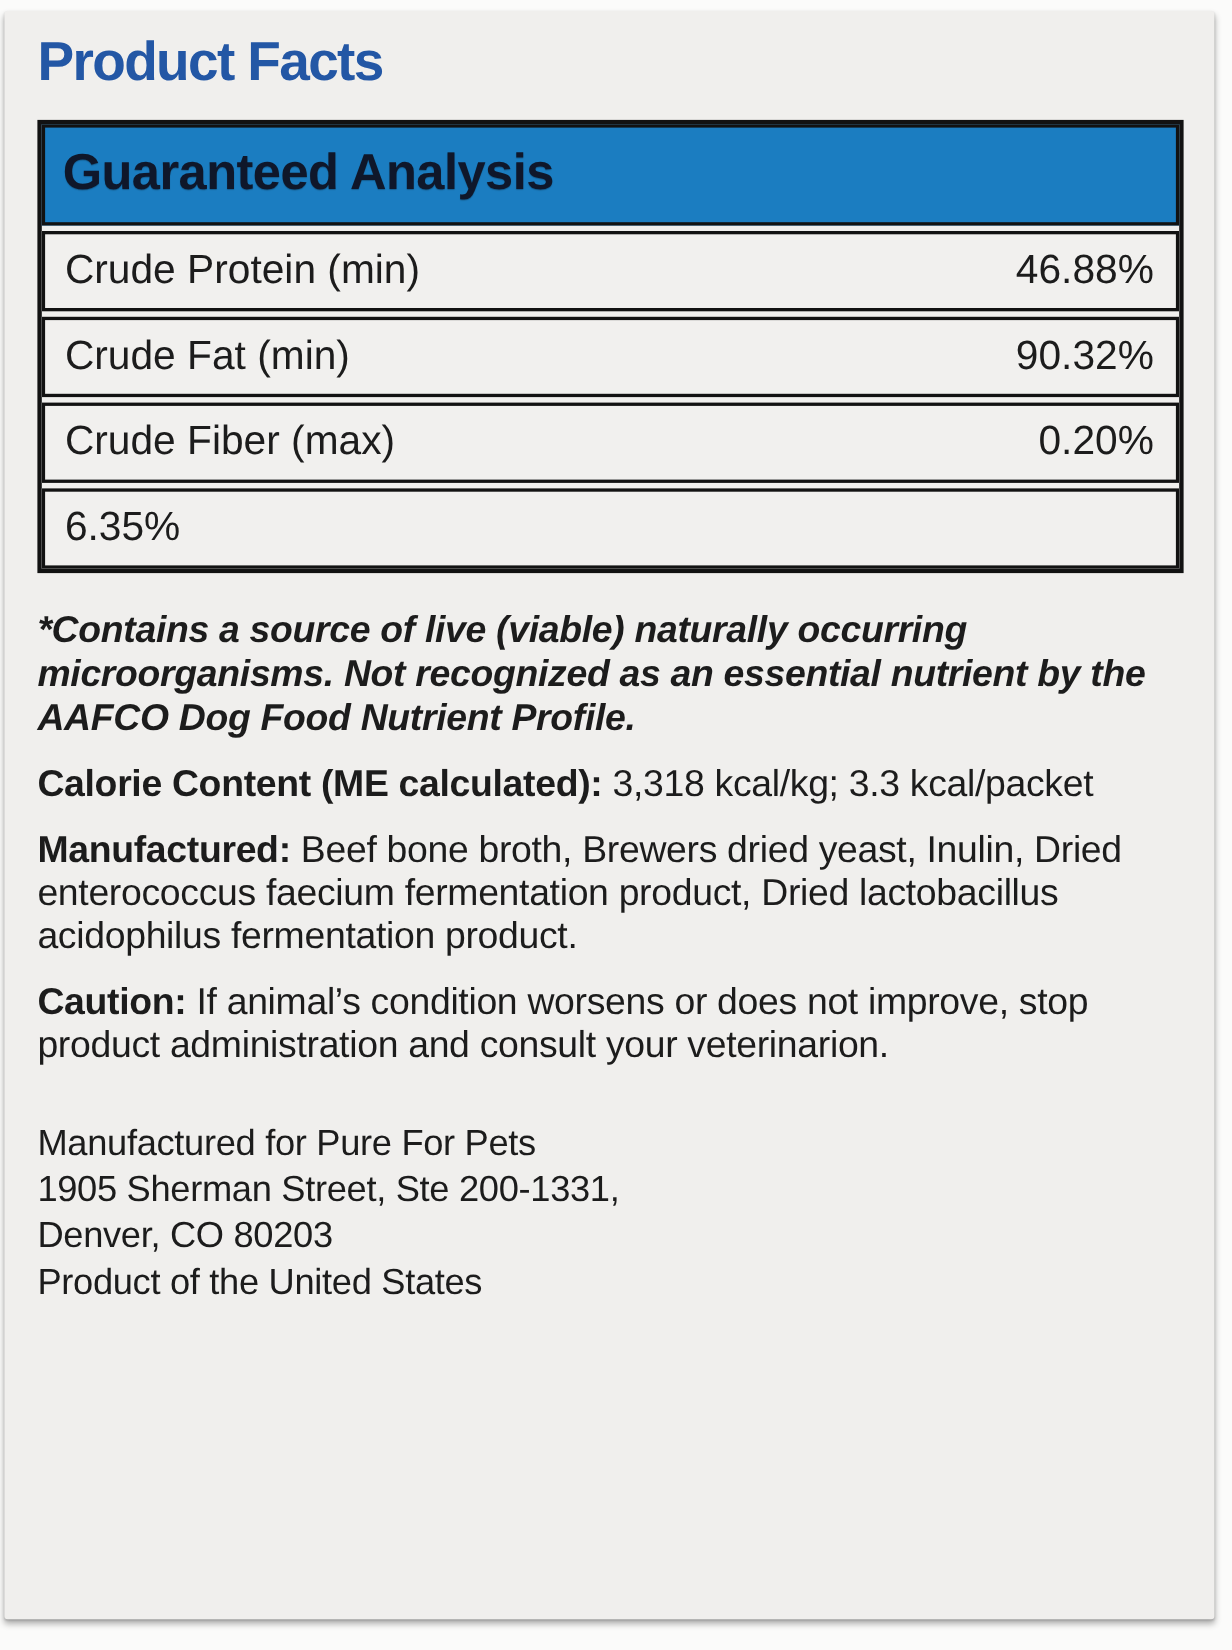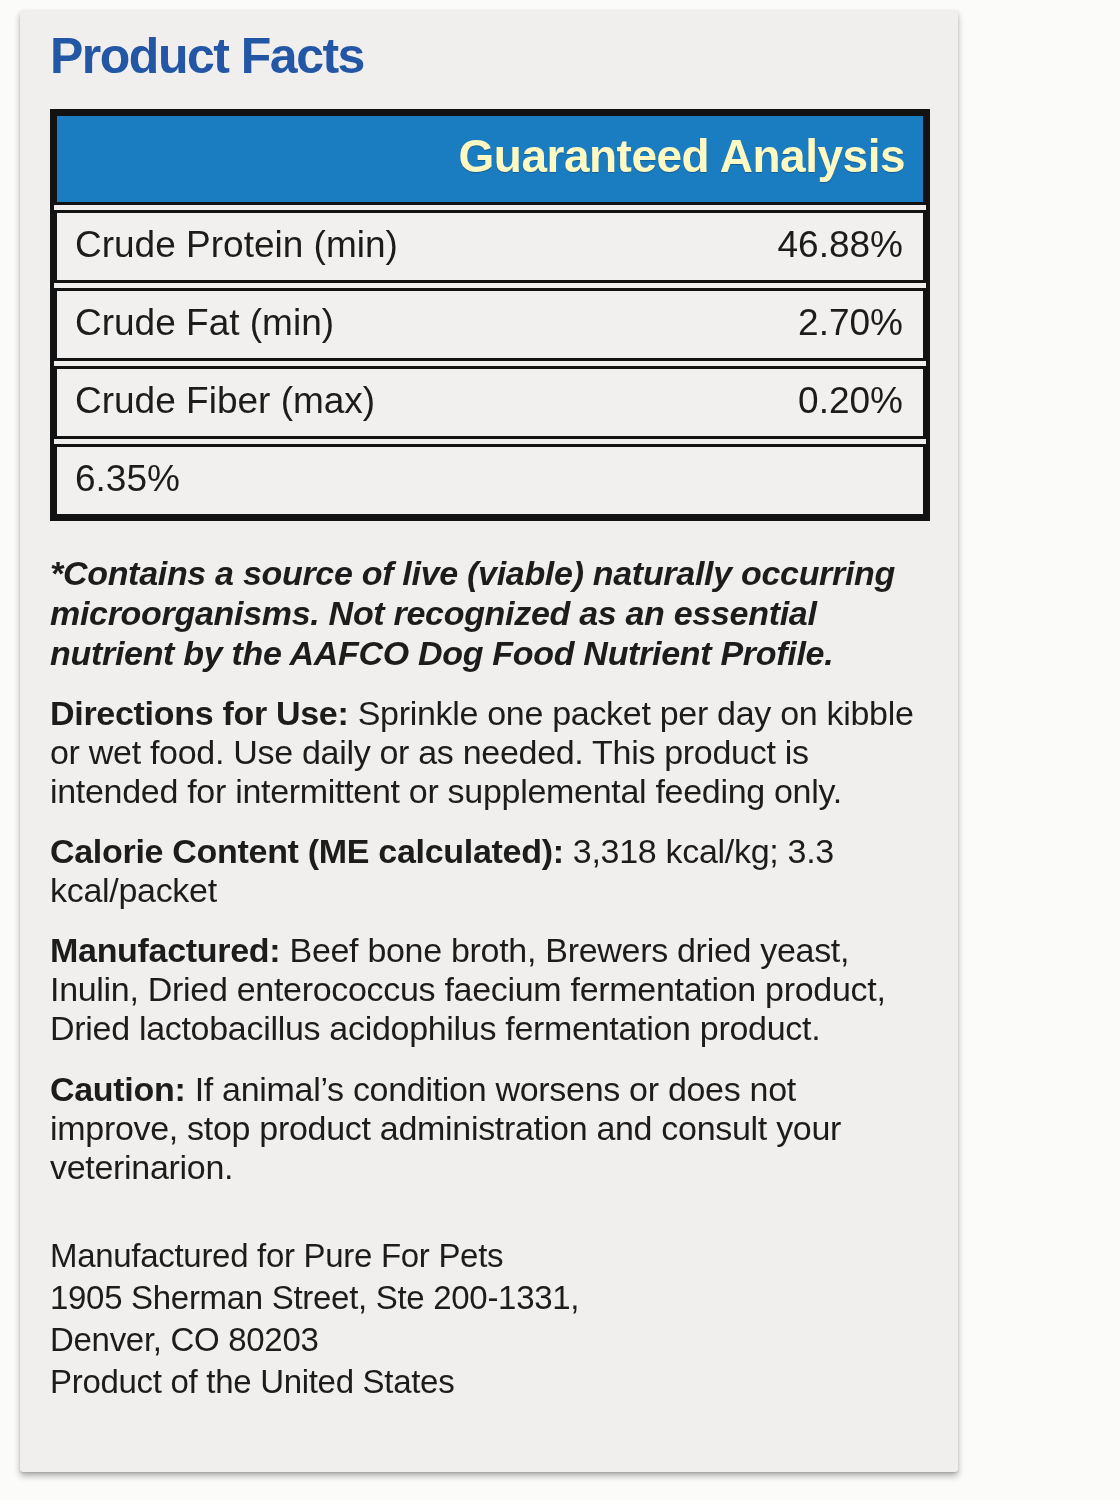--- a/index.html
+++ b/index.html
@@ -10,23 +10,23 @@
     width: 1120px;
     height: 1500px;
     background: #fbfbfa;
     font-family: "Liberation Sans", "DejaVu Sans", sans-serif;
     color: #1c1c1c;
     overflow: hidden;
     position: relative;
   }
   .card {
     position: absolute;
-    left: 20px;
+    left: 4px;
     top: 10px;
-    width: 938px;
+    width: 1100px;
     height: 1462px;
     background: #f0efed;
     border-radius: 3px;
     box-shadow: 0 4px 6px rgba(0,0,0,0.30), 0 1px 2px rgba(0,0,0,0.12);
     box-sizing: border-box;
     padding: 14px 28px 0 30px;
   }
   .page-title {
     margin: 6px 0 26px 0;
     font-size: 50px;
@@ -38,28 +38,27 @@
   
   .ga-table {
     display: flex;
     flex-direction: column;
     gap: 5px;
     border: 4px solid #121212;
     background: #f0efed;
   }
   .ga-header {
     background: #1b7dc1;
-    color: #fef9c3;
+    color: #0f172a;
     border: 3px solid #121212;
     font-size: 46px;
     font-weight: bold;
     letter-spacing: -0.5px;
     padding: 13px 18px 19px 16px;
     text-shadow: 0 1px 1px rgba(0,0,0,0.25);
-    text-align: right;
   }
   .ga-row {
     border: 3px solid #121212;
     background: #f1f0ee;
     display: flex;
     justify-content: space-between;
     align-items: center;
     font-size: 37px;
     padding: 11px 20px 14px 18px;
   }
@@ -115,37 +114,36 @@
   <div class="ga-table">
     <div class="ga-header">Guaranteed Analysis</div>
 
     <div class="ga-row">
       <span class="ga-label">Crude Protein (min)</span>
       <span class="ga-value">46.88%</span>
     </div>
 
     <div class="ga-row">
       <span class="ga-label">Crude Fat (min)</span>
-      <span class="ga-value">2.70%</span>
+      <span class="ga-value">90.32%</span>
     </div>
 
     <div class="ga-row">
       <span class="ga-label">Crude Fiber (max)</span>
       <span class="ga-value">0.20%</span>
     </div>
 
     <div class="ga-row">
       <span class="ga-value">6.35%</span>
     </div>
 
   </div>
 
   <p class="note">*Contains a source of live (viable) naturally occurring microorganisms. Not recognized as an essential nutrient by the AAFCO Dog Food Nutrient Profile.</p>
 
-  <p class="para"><strong>Directions for Use:</strong> <span>Sprinkle one packet per day on kibble or wet food. Use daily or as needed. This product is intended for intermittent or supplemental feeding only.</span></p>
 
   <p class="para"><strong>Calorie Content (ME calculated):</strong> <span>3,318 kcal/kg; 3.3 kcal/packet</span></p>
 
   <p class="para"><strong>Manufactured:</strong> <span>Beef bone broth, Brewers dried yeast, Inulin, Dried enterococcus faecium fermentation product, Dried lactobacillus acidophilus fermentation product.</span></p>
 
   <p class="para"><strong>Caution:</strong> <span>If animal’s condition worsens or does not improve, stop product administration and consult your veterinarion.</span></p>
 
   <div class="footer">
     <div>Manufactured for Pure For Pets</div>
     <div>1905 Sherman Street, Ste 200-1331,</div>

